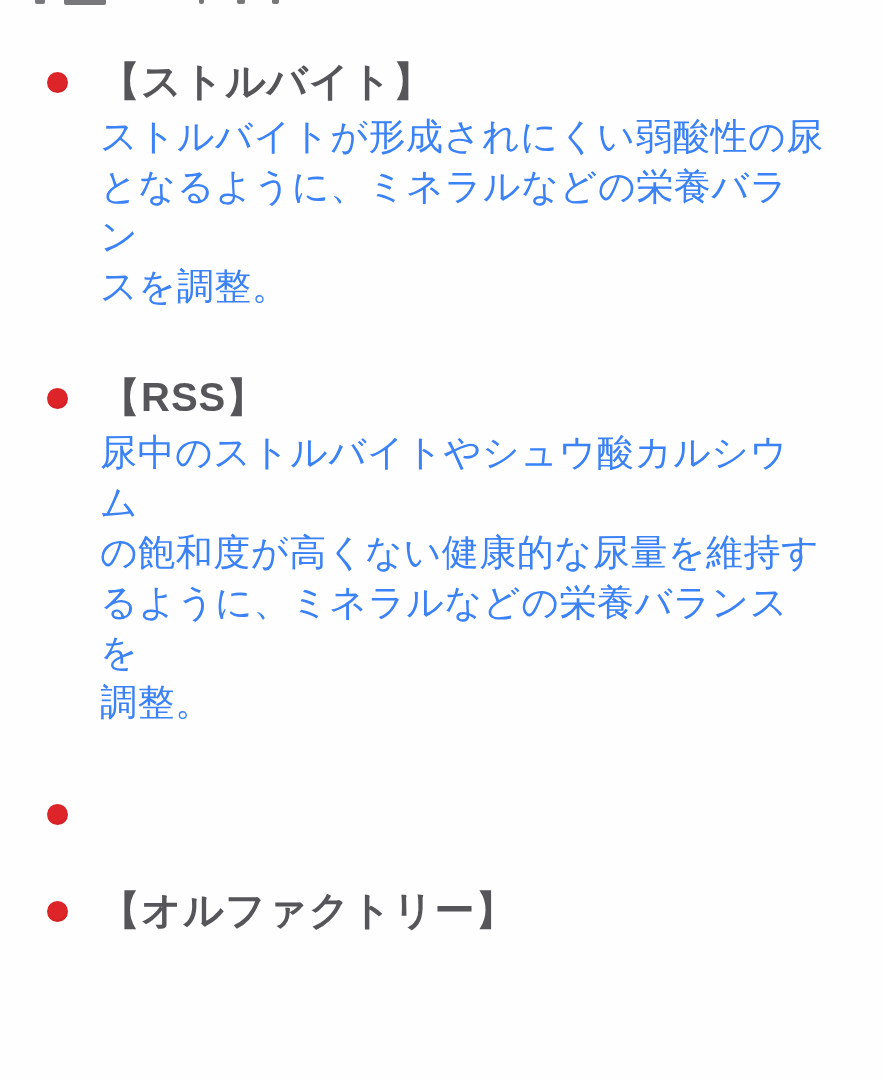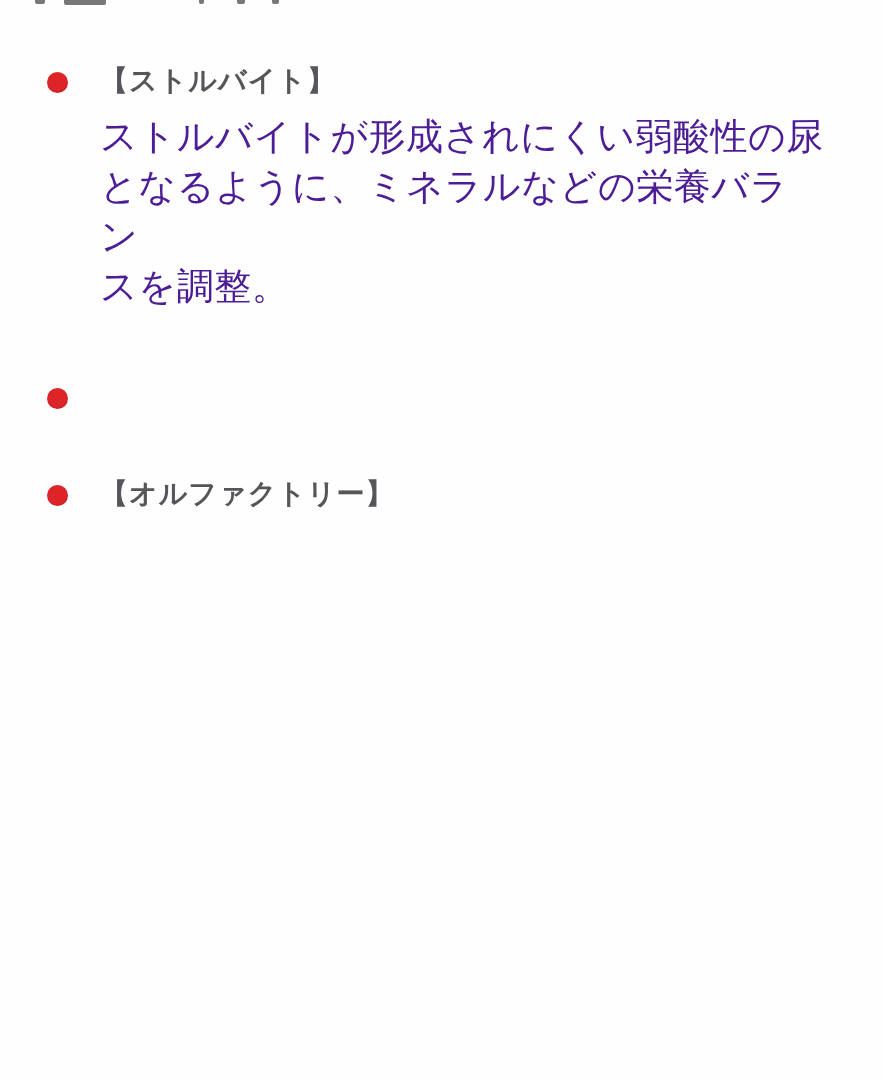--- a/index.html
+++ b/index.html
@@ -55,34 +55,34 @@
     background: radial-gradient(circle at 45% 40%, #dd2429 55%, #b8151c 100%);
     margin-left: 47px;
     margin-top: 14px;
   }
   .item-content {
     margin-left: 32px;
     width: 726px;
   }
   .item-heading {
     margin: 0;
-    font-size: 28px;
+    font-size: 40px;
     line-height: 46px;
     font-weight: bold;
     letter-spacing: 1px;
     color: #55555a;
     white-space: pre-line;
   }
   .item-body {
     margin: 8px 0 0 0;
     font-size: 37px;
     line-height: 50px;
     font-weight: normal;
     letter-spacing: 0.5px;
-    color: #4c1d95;
+    color: #3b82f6;
     white-space: pre-line;
   }
 </style>
 </head>
 <body>
 
 <div class="top-remnant">
   <span class="frag f1"></span>
   <span class="frag f2"></span>
   <span class="frag f3"></span>
@@ -95,20 +95,30 @@
     <span class="bullet"></span>
     <div class="item-content">
       <h3 class="item-heading">【ストルバイト】</h3>
       <p class="item-body">ストルバイトが形成されにくい弱酸性の尿
 となるように、ミネラルなどの栄養バラン
 スを調整。</p>
     </div>
   </li>
   <li class="feature-item">
     <span class="bullet"></span>
+    <div class="item-content">
+      <h3 class="item-heading">【RSS】</h3>
+      <p class="item-body">尿中のストルバイトやシュウ酸カルシウム
+の飽和度が高くない健康的な尿量を維持す
+るように、ミネラルなどの栄養バランスを
+調整。</p>
+    </div>
+  </li>
+  <li class="feature-item">
+    <span class="bullet"></span>
   </li>
   <li class="feature-item">
     <span class="bullet"></span>
     <div class="item-content">
       <h3 class="item-heading">【オルファクトリー】</h3>
 
     </div>
   </li>
 </ul>
 

